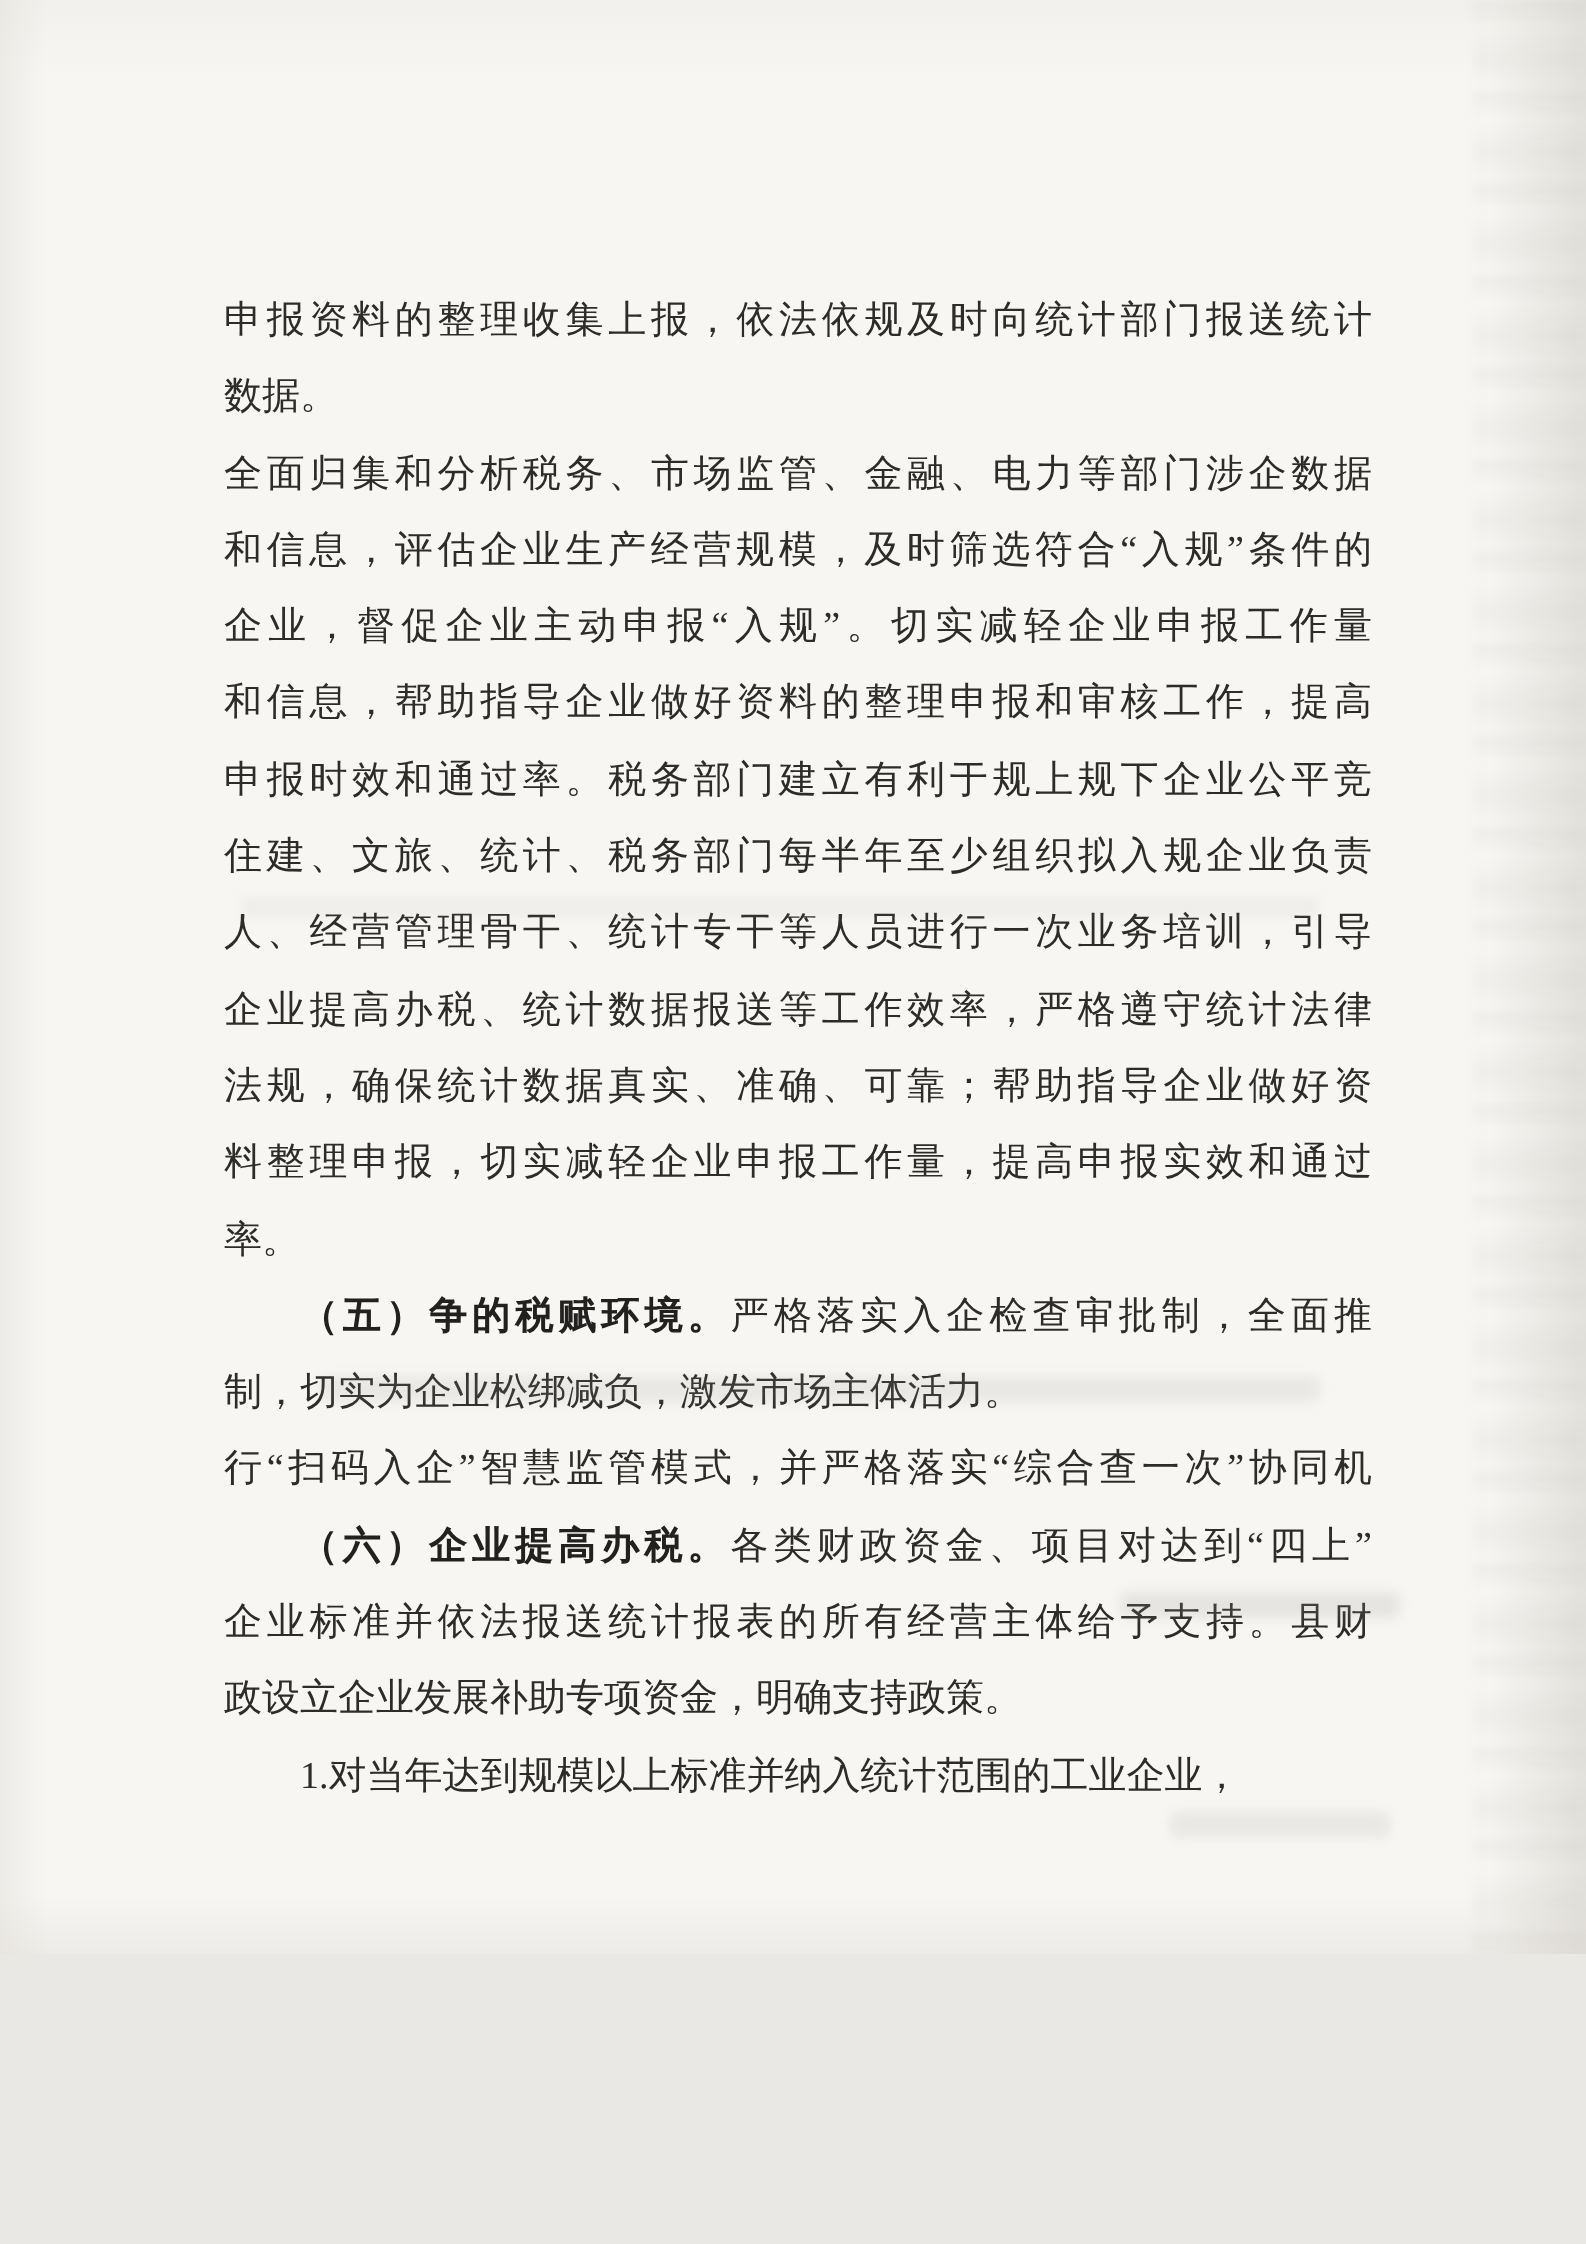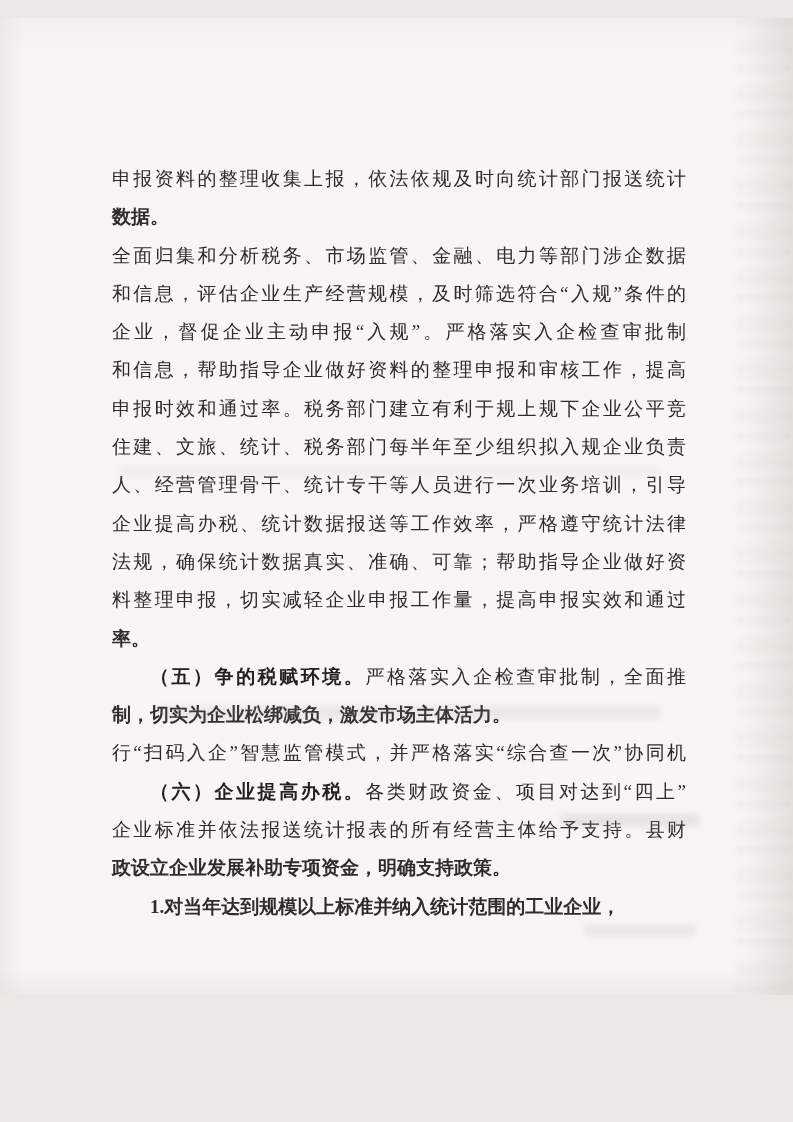--- a/index.html
+++ b/index.html
@@ -4,21 +4,21 @@
 <style>
   html, body {
     margin: 0;
     padding: 0;
     background: #e9e8e5;
   }
   .page {
     position: relative;
     width: 793px;
     height: 977px;
-    margin: 18px auto;
+    margin: 0 auto;
     background:
       linear-gradient(90deg, rgba(225,222,216,0.45) 0%, rgba(0,0,0,0) 3%, rgba(0,0,0,0) 94%, rgba(210,207,200,0.5) 100%),
       linear-gradient(180deg, rgba(232,230,225,0.35) 0%, rgba(0,0,0,0) 4%, rgba(0,0,0,0) 97%, rgba(222,219,213,0.4) 100%),
       #f7f6f3;
     overflow: hidden;
     font-family: "Liberation Serif", "DejaVu Serif", serif;
   }
   .doc-body {
     position: absolute;
     left: 112px;
@@ -30,21 +30,20 @@
     line-height: 38.3px;
     font-size: 19px;
     color: #2e2c2a;
     white-space: nowrap;
     text-align: justify;
     text-align-last: justify;
   }
   .line.nojust {
     text-align: right;
     text-align-last: left;
-    font-weight: bold;
   }
   .line.ind {
     text-indent: 38px;
   }
   .line .bold {
     font-weight: bold;
     color: #232120;
   }
   .footer {
     position: absolute;
@@ -77,21 +76,21 @@
 </style>
 </head>
 <body>
 
 <div class="page">
   <div class="doc-body" id="doc-body">
       <div class="line">申报资料的整理收集上报，依法依规及时向统计部门报送统计</div>
       <div class="line nojust">数据。</div>
       <div class="line">全面归集和分析税务、市场监管、金融、电力等部门涉企数据</div>
       <div class="line">和信息，评估企业生产经营规模，及时筛选符合“入规”条件的</div>
-      <div class="line">企业，督促企业主动申报“入规”。严格落实入企检查审批制</div>
+      <div class="line">企业，督促企业主动申报“入规”。切实减轻企业申报工作量</div>
       <div class="line">和信息，帮助指导企业做好资料的整理申报和审核工作，提高</div>
       <div class="line">申报时效和通过率。税务部门建立有利于规上规下企业公平竞</div>
       <div class="line">住建、文旅、统计、税务部门每半年至少组织拟入规企业负责</div>
       <div class="line">人、经营管理骨干、统计专干等人员进行一次业务培训，引导</div>
       <div class="line">企业提高办税、统计数据报送等工作效率，严格遵守统计法律</div>
       <div class="line">法规，确保统计数据真实、准确、可靠；帮助指导企业做好资</div>
       <div class="line">料整理申报，切实减轻企业申报工作量，提高申报实效和通过</div>
       <div class="line nojust">率。</div>
       <div class="line ind"><span class="bold">（五）争的税赋环境。</span>严格落实入企检查审批制，全面推</div>
       <div class="line nojust">制，切实为企业松绑减负，激发市场主体活力。</div>

